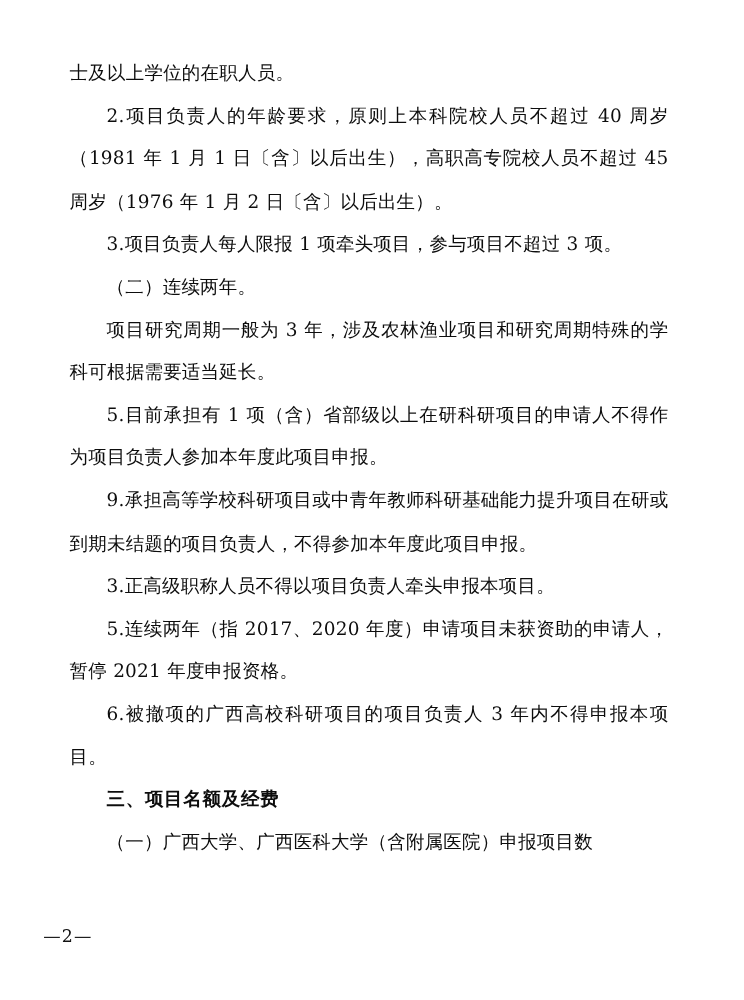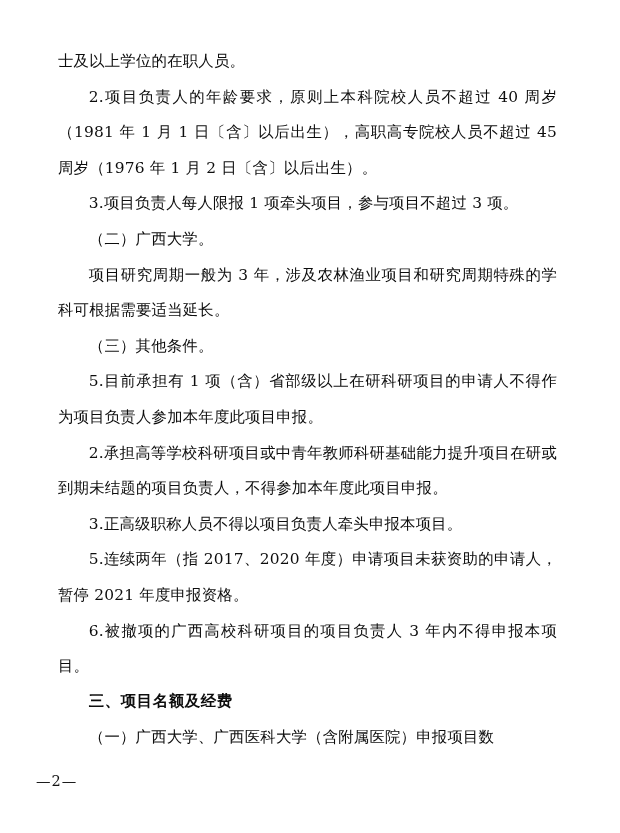--- a/index.html
+++ b/index.html
@@ -30,21 +30,21 @@
   }
   .para {
     margin: 0;
     text-indent: 0;
   }
   .para.indent {
     text-indent: 2em;
   }
   .para.heading {
     text-indent: 2em;
-    font-family: Liberation Mono, monospace;
+    font-family: Liberation Sans, sans-serif;
     font-weight: bold;
     letter-spacing: 0.6px;
   }
   .footer {
     position: absolute;
     left: 0;
     right: 0;
     bottom: 44px;
     text-align: left;
     padding-left: 36px;
@@ -54,25 +54,24 @@
   }
 </style>
 </head>
 <body>
 
 <div class="page">
   <div class="body-text">
     <p class="para">士及以上学位的在职人员。</p>
     <p class="para indent">2.项目负责人的年龄要求，原则上本科院校人员不超过 40 周岁（1981 年 1 月 1 日〔含〕以后出生），高职高专院校人员不超过 45 周岁（1976 年 1 月 2 日〔含〕以后出生）。</p>
     <p class="para indent">3.项目负责人每人限报 1 项牵头项目，参与项目不超过 3 项。</p>
-    <p class="para indent">（二）广西大学。</p>
+    <p class="para indent">（二）连续两年。</p>
     <p class="para indent">项目研究周期一般为 3 年，涉及农林渔业项目和研究周期特殊的学科可根据需要适当延长。</p>
-    <p class="para indent">（三）其他条件。</p>
     <p class="para indent">5.目前承担有 1 项（含）省部级以上在研科研项目的申请人不得作为项目负责人参加本年度此项目申报。</p>
-    <p class="para indent">2.承担高等学校科研项目或中青年教师科研基础能力提升项目在研或到期未结题的项目负责人，不得参加本年度此项目申报。</p>
+    <p class="para indent">9.承担高等学校科研项目或中青年教师科研基础能力提升项目在研或到期未结题的项目负责人，不得参加本年度此项目申报。</p>
     <p class="para indent">3.正高级职称人员不得以项目负责人牵头申报本项目。</p>
     <p class="para indent">5.连续两年（指 2017、2020 年度）申请项目未获资助的申请人，暂停 2021 年度申报资格。</p>
     <p class="para indent">6.被撤项的广西高校科研项目的项目负责人 3 年内不得申报本项目。</p>
     <p class="para heading">三、项目名额及经费</p>
     <p class="para indent">（一）广西大学、广西医科大学（含附属医院）申报项目数</p>
   </div>
   <div class="footer">—2—</div>
 </div>
 
 </body></html>

